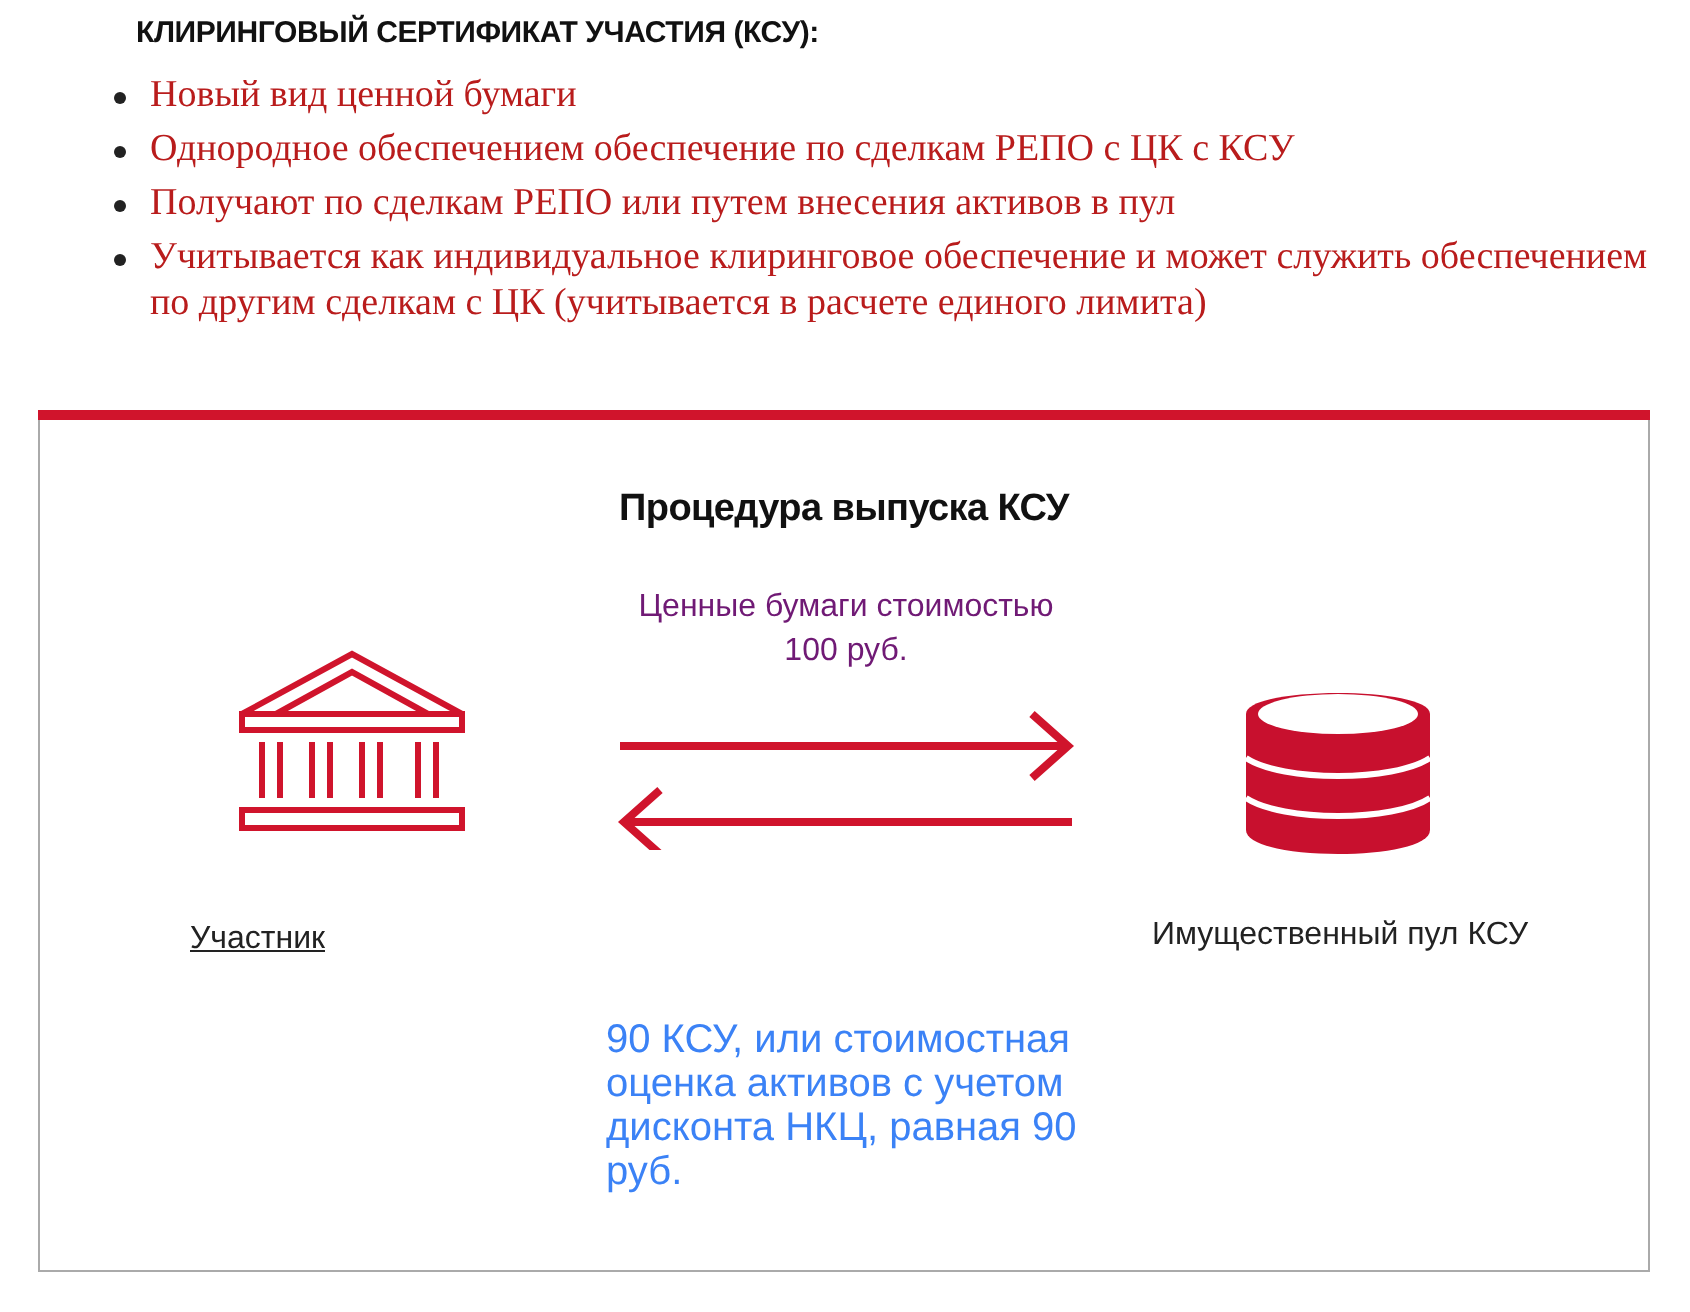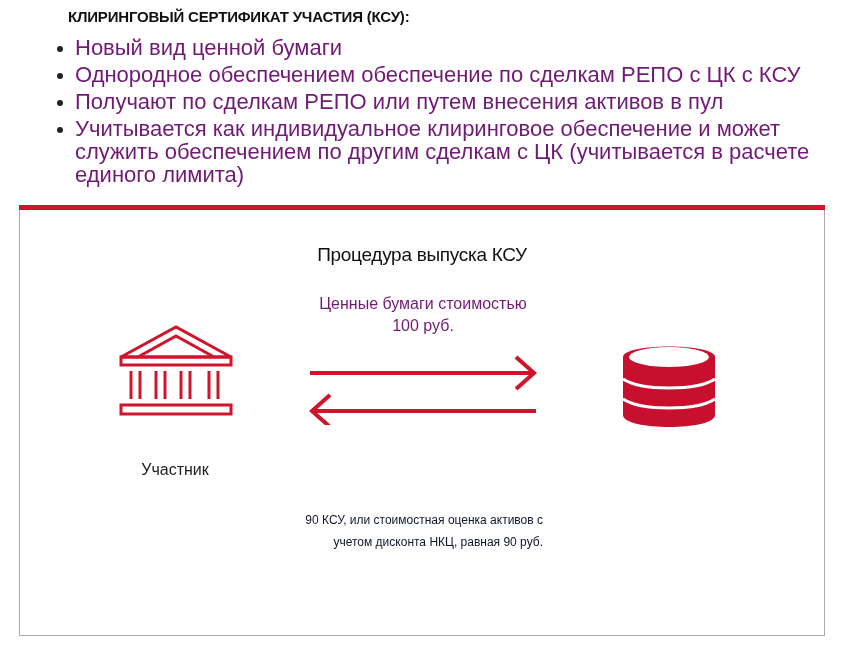--- a/index.html
+++ b/index.html
@@ -9,56 +9,56 @@
     }
     .heading {
       position: absolute; left: 20px; top: 8px;
       font-size: 15px; font-weight: bold; color: #111; letter-spacing: -0.2px; margin-left: 48px;
     }
     ul.bullets {
       position: absolute; left: 52px; top: 36px; margin: 0; padding: 0;
       list-style: none; width: 780px;
     }
     ul.bullets li {
-      position: relative; padding-left: 23px; font-size: 22px; line-height: 23px;
-      color: #701a75; margin-bottom: 4px;
+      position: relative; padding-left: 23px; font-size: 19px; line-height: 23px;
+      color: #b91c1c; margin-bottom: 4px; font-family: Liberation Serif, serif;
     }
     ul.bullets li::before {
       content: ""; position: absolute; left: 5px; top: 10px;
       width: 6px; height: 6px; border-radius: 50%; background: #222;
     }
     .panel {
       position: absolute; left: 19px; top: 205px; width: 804px; height: 430px;
       border: 1px solid #aaaaaa; border-top: none; box-sizing: content-box;
     }
     .panel-topbar {
       position: absolute; left: -1px; top: 0; width: 806px; height: 5px; background: #d0142c;
     }
     .panel-title {
       position: absolute; left: 0; top: 39px; width: 100%; text-align: center;
-      font-size: 19px; font-weight: normal; color: #111; letter-spacing: -0.3px;
+      font-size: 19px; font-weight: bold; color: #111; letter-spacing: -0.3px;
     }
     .icon-building { position: absolute; left: 98px; top: 120px; width: 116px; height: 94px; }
     .icon-db { position: absolute; left: 601px; top: 134px; width: 96px; height: 92px; }
     .label-participant {
-      position: absolute; left: 75px; top: 256px; width: 160px; text-align: center;
-      font-size: 16px; color: #222;
+      position: absolute; left: 75px; top: 256px; width: 160px; text-align: left;
+      font-size: 16px; color: #222; text-decoration: underline;
     }
     .label-pool {
       position: absolute; left: 520px; top: 254px; width: 260px; text-align: center;
       font-size: 16px; color: #222;
     }
     .flow-top {
       position: absolute; left: 290px; top: 88px; width: 226px; text-align: center;
       font-size: 16px; line-height: 22px; color: #701a75;
     }
     .arrows { position: absolute; left: 288px; top: 150px; width: 230px; height: 70px; }
     .flow-bottom {
-      position: absolute; left: 283px; top: 304px; width: 240px; text-align: right;
-      font-size: 12px; line-height: 22px; color: #0f172a;
+      position: absolute; left: 283px; top: 304px; width: 240px; text-align: left;
+      font-size: 20px; line-height: 22px; color: #3b82f6;
     }
   </style>
 </head>
 <body>
 
 <div class="heading">КЛИРИНГОВЫЙ СЕРТИФИКАТ УЧАСТИЯ (КСУ):</div>
 
 <ul class="bullets">
   <li>Новый вид ценной бумаги</li>
   <li>Однородное обеспечением обеспечение по сделкам РЕПО с ЦК с КСУ</li>
@@ -86,20 +86,21 @@
   </svg>
 
   <svg class="icon-db" viewBox="0 0 96 92">
     <path d="M2,18 C2,4 94,4 94,18 L94,76 C94,92 2,92 2,76 Z" fill="#c8102e"></path>
     <ellipse cx="48" cy="18" rx="40" ry="10" fill="#ffffff"></ellipse>
     <path d="M2,40 C20,52 76,52 94,40" stroke="#ffffff" stroke-width="3" fill="none"></path>
     <path d="M2,60 C20,72 76,72 94,60" stroke="#ffffff" stroke-width="3" fill="none"></path>
   </svg>
 
   <div class="label-participant">Участник</div>
+  <div class="label-pool">Имущественный пул КСУ</div>
 
   <div class="flow-top">Ценные бумаги стоимостью 100 руб.</div>
 
   <svg class="arrows" viewBox="0 0 230 70" fill="none" stroke="#d0142c" stroke-width="4">
     <g>
       <line x1="2" y1="18" x2="226" y2="18"></line>
       <polyline points="208,2 226,18 208,34"></polyline>
     </g>
     <g>
       <line x1="4" y1="56" x2="228" y2="56"></line>

